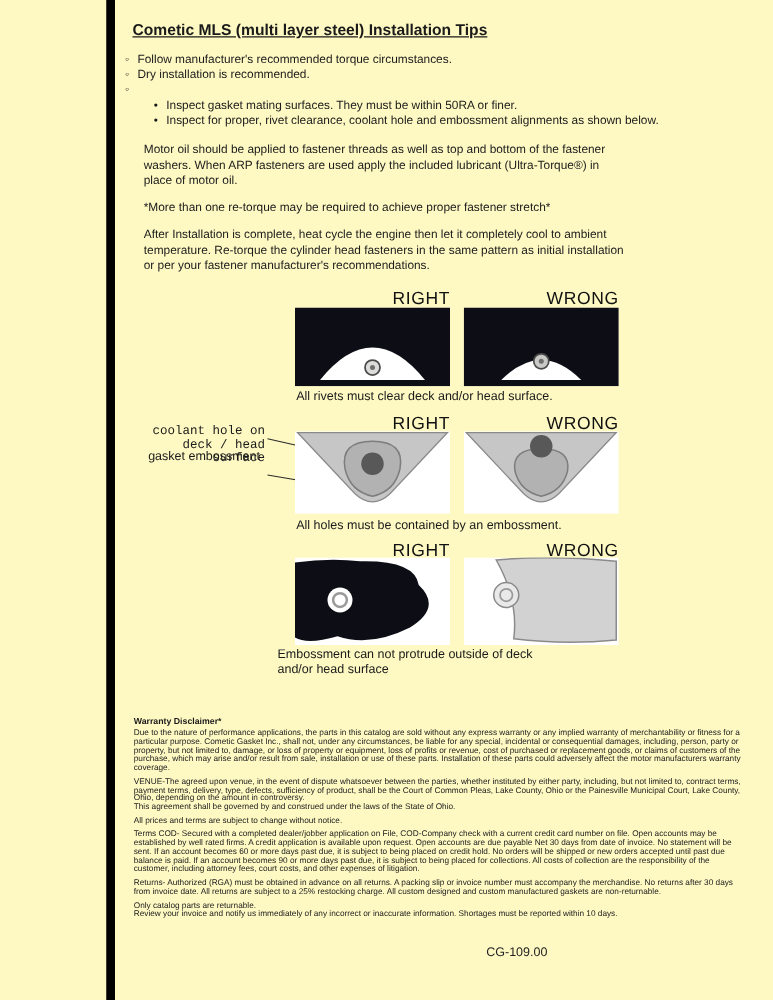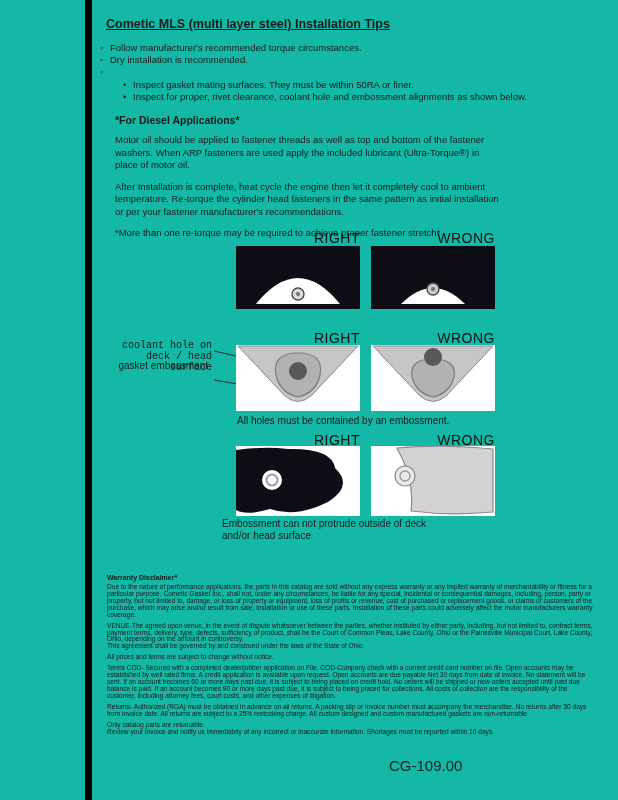--- a/index.html
+++ b/index.html
@@ -1,20 +1,20 @@
 <!DOCTYPE html>
 <html><head>
 <meta charset="utf-8">
 <style>
   * { box-sizing: border-box; }
   html, body { margin: 0; padding: 0; background: #ffffff; }
   .page {
     position: relative;
     width: 618px; height: 800px;
-    background: #14b8a6;
+    background: #fef9c3;
     font-family: "Liberation Sans", sans-serif;
     color: #1a1a1a;
     overflow: hidden;
     margin: 0 auto;
   }
   .leftbar { position: absolute; left: 85px; top: 0; width: 7px; height: 800px; background: #000; }
 
   .title {
     position: absolute; left: 106px; top: 17px;
     font-size: 12.5px; font-weight: bold; text-decoration: underline; margin: 0;
@@ -40,21 +40,21 @@
   .callout {
     position: absolute; font-size: 10px; text-align: right;
     white-space: pre-line; line-height: 11px;
   }
   .connector { position: absolute; }
 
   .warranty { position: absolute; left: 107px; top: 574px; width: 486px; }
   .warranty .w-heading { font-size: 7px; font-weight: bold; margin: 0 0 3px 0; }
   .warranty p { font-size: 6.6px; line-height: 1.05; margin: 0 0 4px 0; white-space: pre-line; }
 
-  .footer-code { position: absolute; left: 389px; top: 757px; font-size: 15px; color: #222; }
+  .footer-code { position: absolute; left: 389px; top: 757px; font-size: 10px; color: #222; }
 </style>
 </head>
 <body>
 
 <div class="page">
   <div class="leftbar"></div>
 
   <h1 class="title">Cometic MLS (multi layer steel) Installation Tips</h1>
 
   <div class="tips">
@@ -73,24 +73,23 @@
       <span class="mk">•</span>
       <span>Inspect gasket mating surfaces.  They must be within 50RA or finer.</span>
     </div>
     <div class="tip sub">
       <span class="mk">•</span>
       <span>Inspect for proper, rivet clearance, coolant hole and embossment alignments as shown below.</span>
     </div>
   </div>
 
   <div class="diesel">
-    <div class="diesel-heading">*For Diesel Applications*</div>
     <p class="body">Motor oil should be applied to fastener threads as well as top and bottom of the fastener washers. When ARP fasteners are used apply the included lubricant (Ultra-Torque®) in place of motor oil.</p>
+    <p class="body note">*More than one re-torque may be required to achieve proper fastener stretch*</p>
     <p class="body">After Installation is complete, heat cycle the engine then let it completely cool to ambient temperature. Re-torque the cylinder head fasteners in the same pattern as initial installation or per your fastener manufacturer's recommendations.</p>
-    <p class="body note">*More than one re-torque may be required to achieve proper fastener stretch*</p>
   </div>
 
   <div class="hdr" style="left:236px; top:230px;">RIGHT</div>
   <div class="hdr" style="left:371px; top:230px;">WRONG</div>
 
   <div class="panel" style="left:236px; top:246px;">
     <svg viewBox="0 0 124 63">
       <rect width="124" height="63" fill="#f4f4f2"></rect>
       <rect width="124" height="58" fill="#0d0d15"></rect>
       <path d="M20,58 Q62,6 104,58 Z" fill="#ffffff"></path>
@@ -102,20 +101,21 @@
   <div class="panel" style="left:371px; top:246px;">
     <svg viewBox="0 0 124 63">
       <rect width="124" height="63" fill="#f4f4f2"></rect>
       <rect width="124" height="58" fill="#0d0d15"></rect>
       <path d="M30,58 Q62,26 94,58 Z" fill="#ffffff"></path>
       <rect y="58" width="124" height="5" fill="#0d0d15"></rect>
       <circle cx="62" cy="43" r="6" fill="#c9c9c7" stroke="#4a4a4a" stroke-width="1.4"></circle>
       <circle cx="62" cy="43" r="2" fill="#6f6f6f"></circle>
     </svg>
   </div>
+  <div class="cap" style="left:237px; top:312px;">All rivets must clear deck and/or head surface.</div>
 
   <div class="hdr" style="left:236px; top:330px;">RIGHT</div>
   <div class="hdr" style="left:371px; top:330px;">WRONG</div>
 
   <div class="callout" style="left:118px; top:340px; width:94px;font-family:Liberation Mono, monospace;">coolant hole on
 deck / head surface</div>
   <div class="callout" style="left:100px; top:360px; width:108px;">gasket embossment</div>
   <svg class="connector" style="left:213px; top:342px;" width="90" height="54">
     <line x1="1" y1="9" x2="85" y2="28" stroke="#2a2a2a" stroke-width="1"></line>
     <line x1="1" y1="38" x2="66" y2="49" stroke="#2a2a2a" stroke-width="1"></line>

